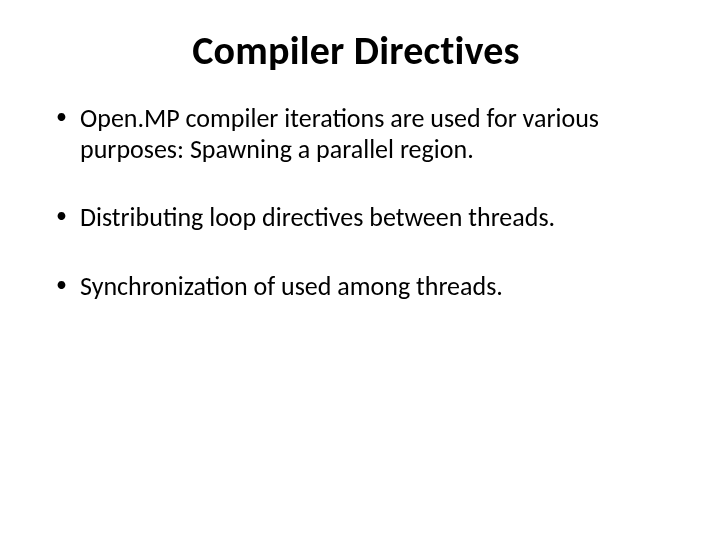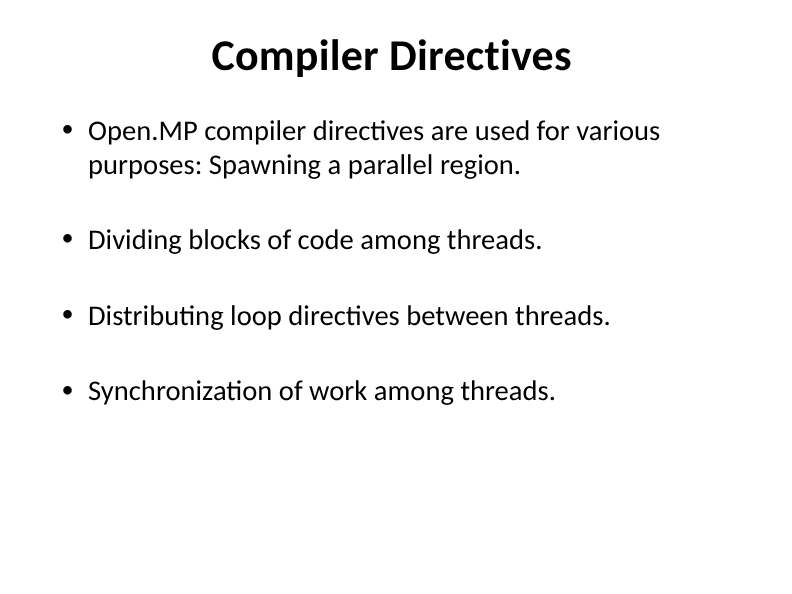--- a/index.html
+++ b/index.html
@@ -46,25 +46,22 @@
   }
   .italic { }
 </style>
 </head>
 <body>
 
 <div class="slide">
   <div class="title">Compiler Directives</div>
   <ul class="bullets">
     <li>
-      <span>Open.MP compiler directives are used for various purposes:  </span><span class="italic">Spawning a parallel region.</span><span></span>
-    </li>
-    <li>
-      <span>Dividing blocks of code among threads.</span><span class="italic"></span><span></span>
+      <span>Open.MP compiler iterations are used for various purposes:  </span><span class="italic">Spawning a parallel region.</span><span></span>
     </li>
     <li>
       <span>Distributing loop directives between threads.</span><span class="italic"></span><span></span>
     </li>
     <li>
-      <span>Synchronization of work among threads.</span><span class="italic"></span><span></span>
+      <span>Synchronization of used among threads.</span><span class="italic"></span><span></span>
     </li>
   </ul>
 </div>
 
 </body></html>

